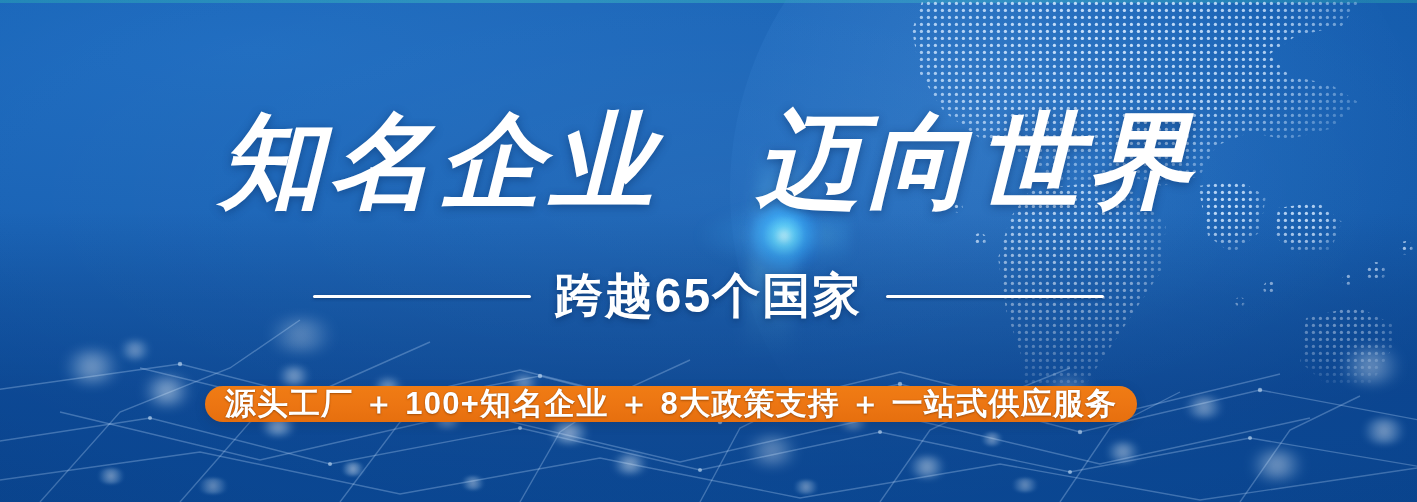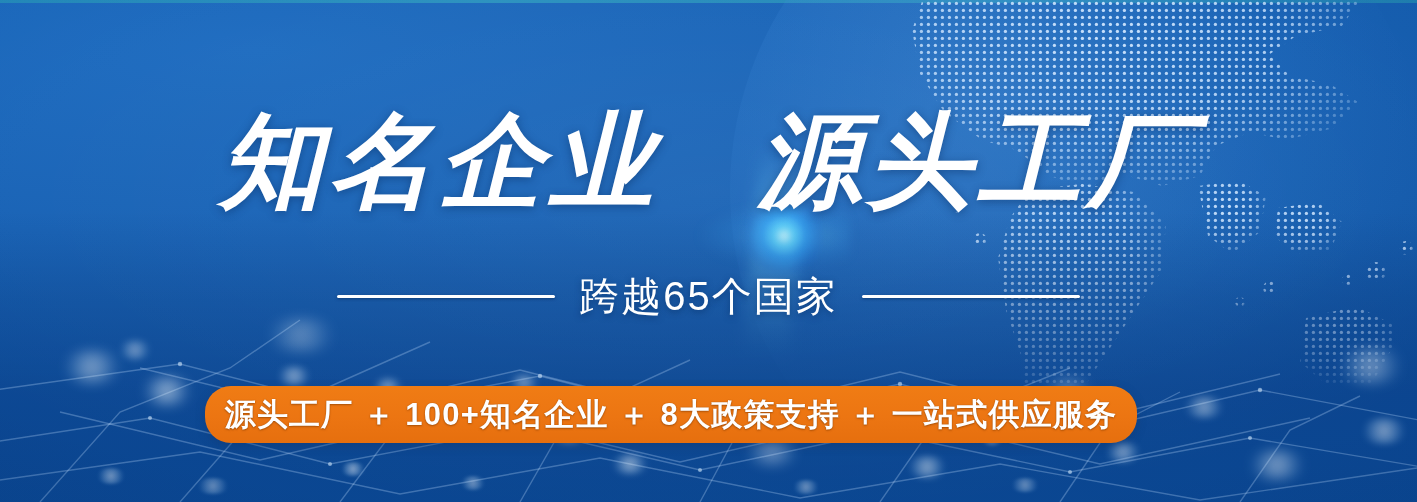--- a/index.html
+++ b/index.html
@@ -164,34 +164,34 @@
   }
   .rule {
     width: 218px;
     height: 3px;
     background: #ffffff;
     box-shadow: 0 1px 3px rgba(4,36,86,.55);
     border-radius: 2px;
   }
   .subtitle {
     color: #ffffff;
-    font-size: 40px;
-    font-weight: 400;
+    font-size: 48px;
+    font-weight: 700;
     letter-spacing: 2px;
     white-space: nowrap;
     text-shadow: 0 2px 6px rgba(5,38,90,.55);
     padding: 0 6px;
   }
 
   .badge {
     position: absolute;
     left: 205px;
     top: 386px;
     width: 932px;
-    height: 57px;
+    height: 36px;
     border-radius: 26px;
     background: linear-gradient(180deg, #F07C14 0%, #EC7512 55%, #E66F0E 100%);
     display: flex;
     align-items: center;
     justify-content: center;
     box-shadow: 0 3px 10px rgba(20,50,95,.35);
   }
   .badge-text {
     color: #ffffff;
     font-size: 31px;
@@ -335,21 +335,21 @@
     <div class="bokeh sm" style="left:1010px;bottom:10px;  width:30px;  height:14px; opacity:.40"></div>
   </div>
 
   <div class="bg-vignette"></div>
 
   <div class="content">
 
     <div class="headline">
       <span>知名企业</span>
       <span class="gap"></span>
-      <span>源头工厂</span>
+      <span>迈向世界</span>
     </div>
 
     <div class="subline">
       <span class="rule"></span>
       <span class="subtitle">跨越65个国家</span>
       <span class="rule"></span>
     </div>
 
     <div class="badge">
       <span class="badge-text">源头工厂 ＋ 100+知名企业 ＋ 8大政策支持 ＋ 一站式供应服务</span>

